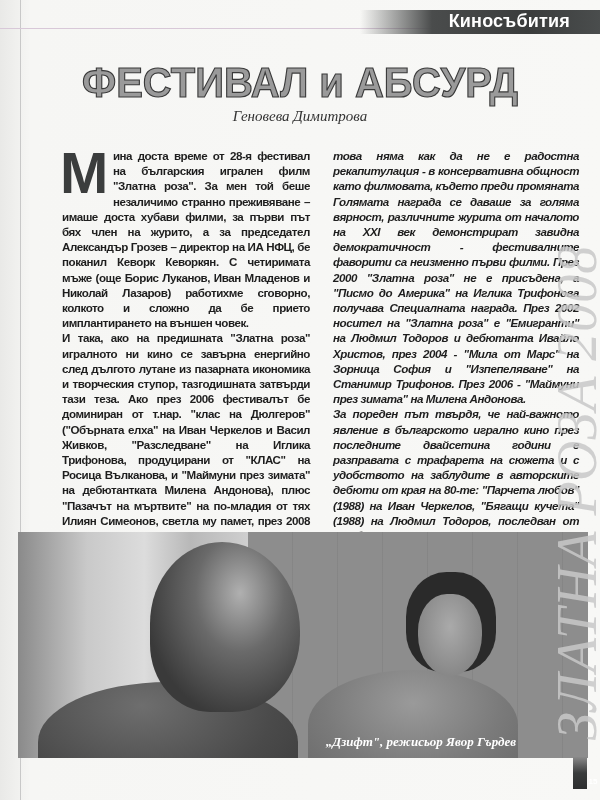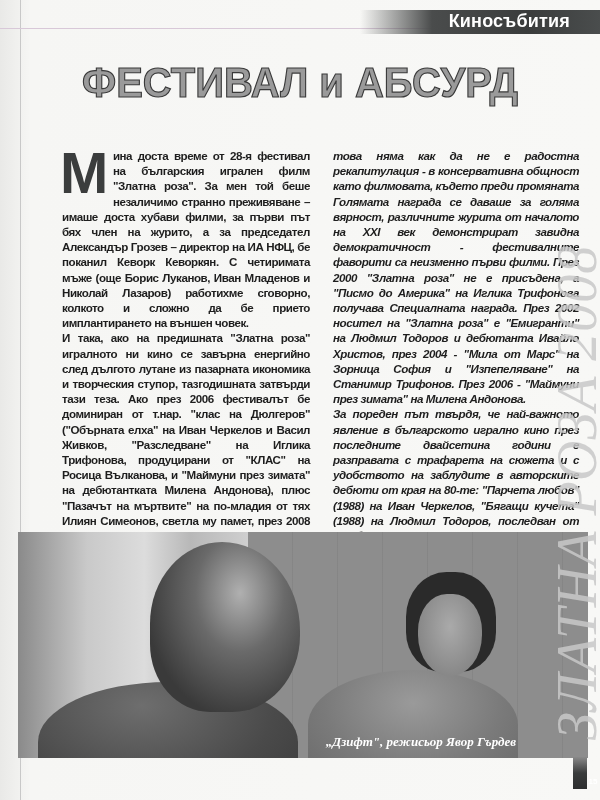--- a/index.html
+++ b/index.html
@@ -123,20 +123,21 @@
 
 <div class="page">
   <div class="gutter-line"></div>
   <div class="rule-top"></div>
 
   <div class="section-bar">
     <span class="section-label">Киносъбития</span>
   </div>
 
   <div class="title">ФЕСТИВАЛ и АБСУРД</div>
+  <div class="author">Геновева Димитрова</div>
 
   <div class="col col-left">
     <p><span class="dropcap">М</span><span>ина доста време от 28-я фестивал на българския игрален филм "Златна роза". За мен той беше незаличимо странно преживяване – имаше доста хубави филми, за първи път бях член на журито, а за председател Александър Грозев – директор на ИА НФЦ, бе поканил Кеворк Кеворкян. С четиримата мъже (още Борис Луканов, Иван Младенов и Николай Лазаров) работихме сговорно, колкото и сложно да бе прието имплантирането на външен човек.</span></p>
     <p>И така, ако на предишната "Златна роза" игралното ни кино се завърна енергийно след дългото лутане из пазарната икономика и творческия ступор, тазгодишната затвърди тази теза. Ако през 2006 фестивалът бе доминиран от т.нар. "клас на Дюлгеров" ("Обърната елха" на Иван Черкелов и Васил Живков, "Разследване" на Иглика Трифонова, продуцирани от "КЛАС" на Росица Вълканова, и "Маймуни през зимата" на дебютантката Милена Андонова), плюс "Пазачът на мъртвите" на по-младия от тях Илиян Симеонов, светла му памет, през 2008 недвусмислено показа, че поколенията се сменят.</p>
     <p>Що се отнася до количеството - конкурсните заглавия бяха с 9 повече от предишната "Златна роза", а сред тях – цели 11 дебюта и 6 втори филма. Отново победи дебют – "Дзифт" на Явор Гърдев. И</p>
   </div>
 
   <div class="col col-right">
     <p>това няма как да не е радостна рекапитулация - в консервативна общност като филмовата, където преди промяната Голямата награда се даваше за голяма вярност, различните журита от началото на XXI век демонстрират завидна демократичност - фестивалните фаворити са неизменно първи филми. През 2000 "Златна роза" не е присъдена, а "Писмо до Америка" на Иглика Трифонова получава Специалната награда. През 2002 носител на "Златна роза" е "Емигранти" на Людмил Тодоров и дебютанта Ивайло Христов, през 2004 - "Мила от Марс" на Зорница София и "Изпепеляване" на Станимир Трифонов. През 2006 - "Маймуни през зимата" на Милена Андонова.</p>
     <p>За пореден път твърдя, че най-важното явление в българското игрално кино през последните двайсетина години е разправата с трафарета на сюжета и с удобството на заблудите в авторските дебюти от края на 80-те: "Парчета любов" (1988) на Иван Черкелов, "Бягащи кучета" (1988) на Людмил Тодоров, последван от "Любовното лято на един льохман" (1990), "Екзитус" (1989) на Красимир Крумов, "Аз, Графинята" (1989) на Петър Попзлатев, "Тишина" (1990) на Димитър Петков... Неколцина млади мъже, изнервени от висене на опашката за влизане в киното, нахълтват през парадния вход на тогавашния Киноцентър и изолват</p>

